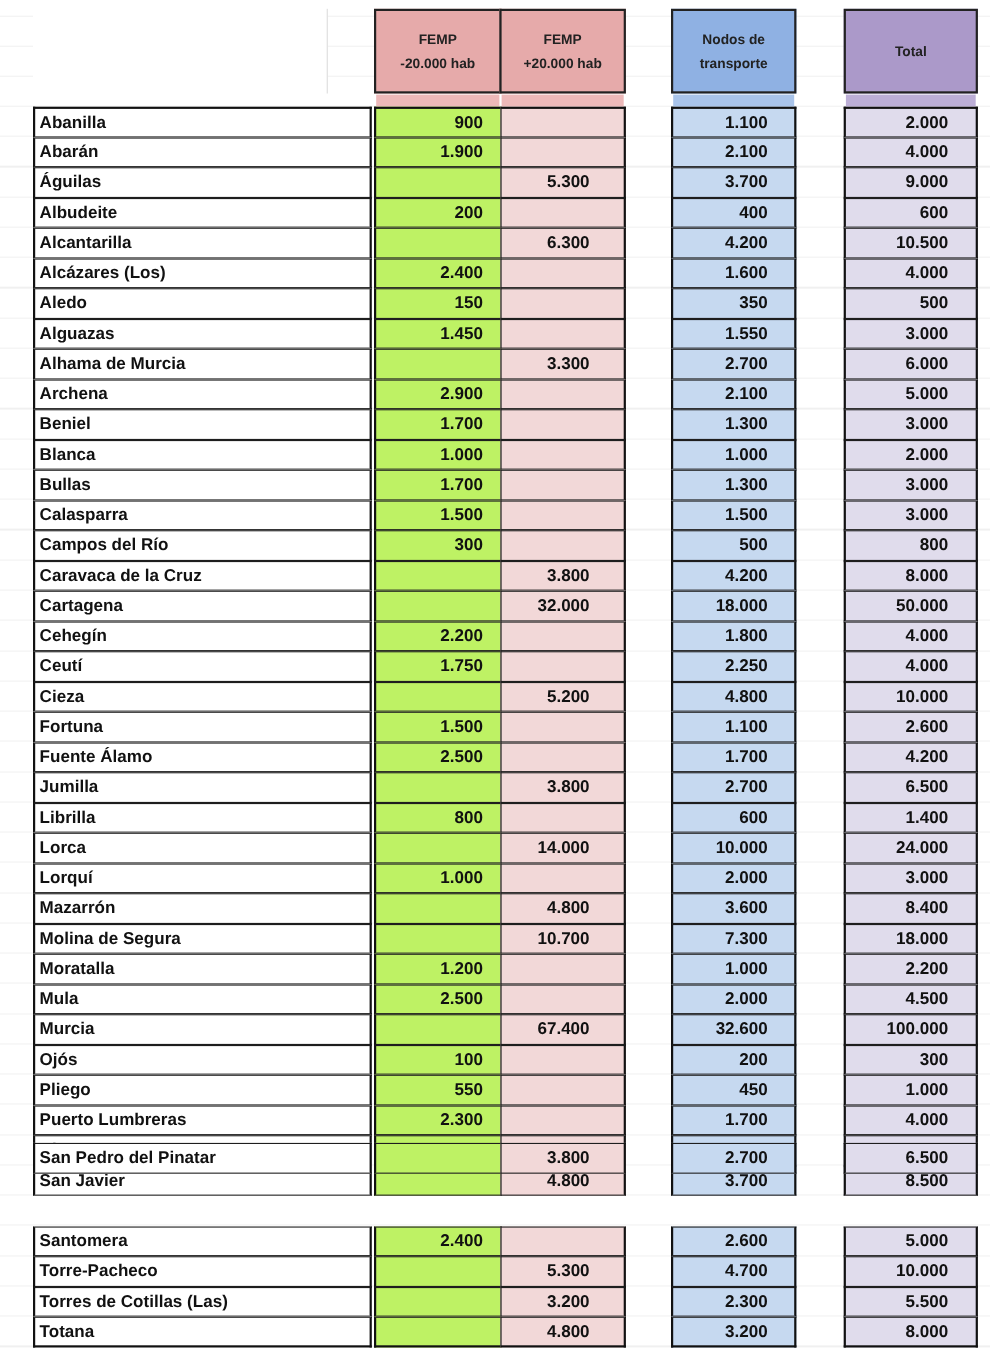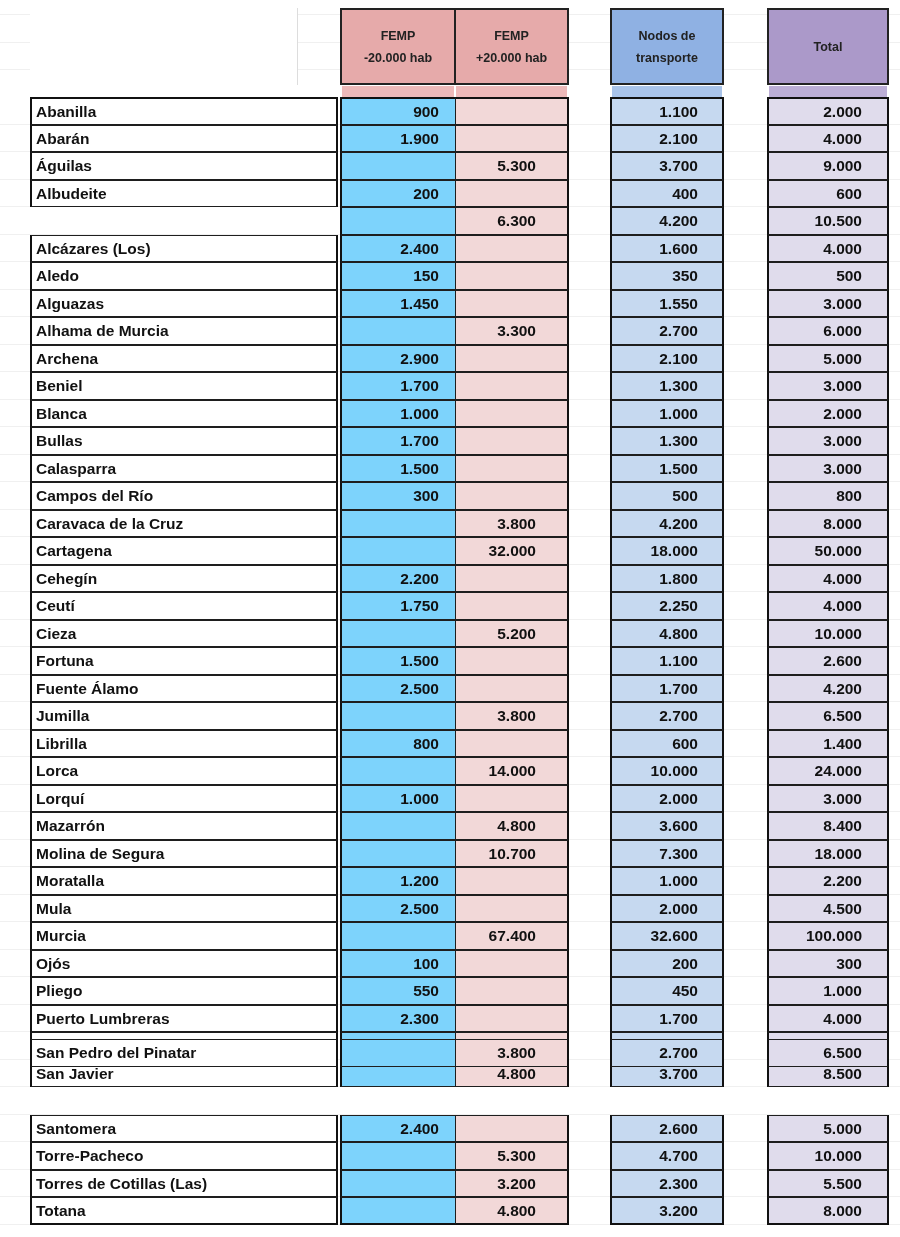--- a/index.html
+++ b/index.html
@@ -20,21 +20,21 @@
   .strip { position:absolute; top:86px; height:11px; }
   .s-f1 { left:342px; width:112px; background:#edb9b9; }
   .s-f2 { left:456px; width:111px; background:#edb9b9; }
   .s-n { left:612px; width:110px; background:#a9c4ea; }
   .s-t { left:769px; width:118px; background:#bcaed6; }
   .table { position:absolute; left:0; top:97px; width:900px; }
   .row { position:absolute; left:0; width:900px; height:27.5px; }
   .cell { position:absolute; top:0; height:27.5px; box-sizing:border-box; border:1px solid #1e1e1e;
           font-size:15.5px; font-weight:bold; color:#111; line-height:26px; white-space:nowrap; }
   .c-name { left:30px; width:308px; background:#fff; padding-left:4px; border-left:2px solid #111; border-right:2px solid #111; }
-  .c-f1 { left:340px; width:116px; background:#7dd3fc; text-align:right; padding-right:16px; border-left:2px solid #111; }
+  .c-f1 { left:340px; width:116px; background:#bef264; text-align:right; padding-right:16px; border-left:2px solid #111; }
   .c-f2 { left:455px; width:114px; background:#f2d8d8; text-align:right; padding-right:31px; border-right:2px solid #111; }
   .c-n { left:610px; width:114px; background:#c6d9f0; text-align:right; padding-right:24px; border-left:2px solid #111; border-right:2px solid #111; }
   .c-t { left:767px; width:122px; background:#e0dcec; text-align:right; padding-right:25px; border-left:2px solid #111; border-right:2px solid #111; }
   .row.last .cell { border-bottom:2px solid #111; }
   .row.first .cell { border-top:2px solid #111; }
 </style>
 </head>
 <body>
 
 <div class="grid-bg"></div>
@@ -84,20 +84,21 @@
       <div class="cell c-t">9.000</div>
     </div>
     <div class="row" style="top: 82.5px;">
       <div class="cell c-name">Albudeite</div>
       <div class="cell c-f1">200</div>
       <div class="cell c-f2"></div>
       <div class="cell c-n">400</div>
       <div class="cell c-t">600</div>
     </div>
     <div class="row" style="top: 110px;">
+      <div class="cell c-name">Alcantarilla</div>
       <div class="cell c-f1"></div>
       <div class="cell c-f2">6.300</div>
       <div class="cell c-n">4.200</div>
       <div class="cell c-t">10.500</div>
     </div>
     <div class="row" style="top: 137.5px;">
       <div class="cell c-name">Alcázares (Los)</div>
       <div class="cell c-f1">2.400</div>
       <div class="cell c-f2"></div>
       <div class="cell c-n">1.600</div>

